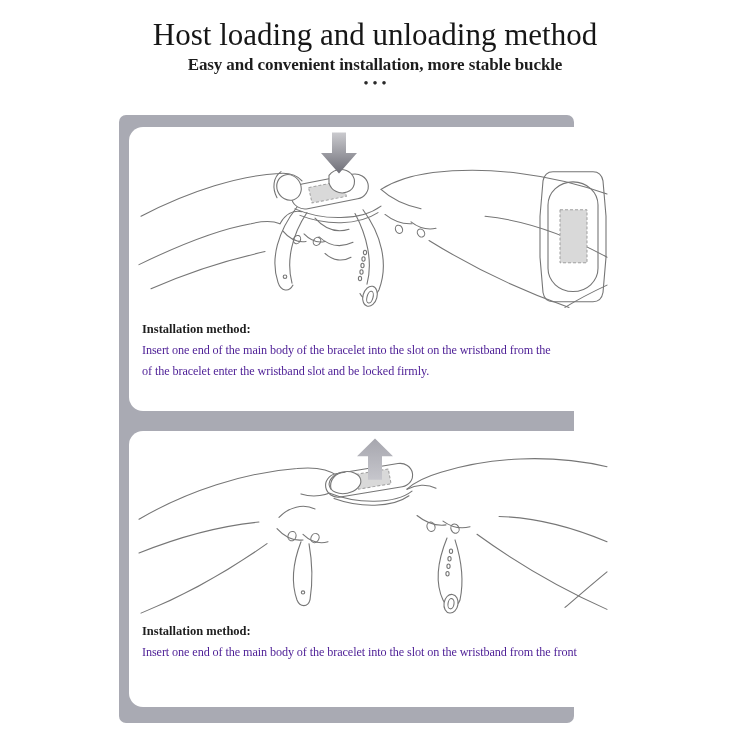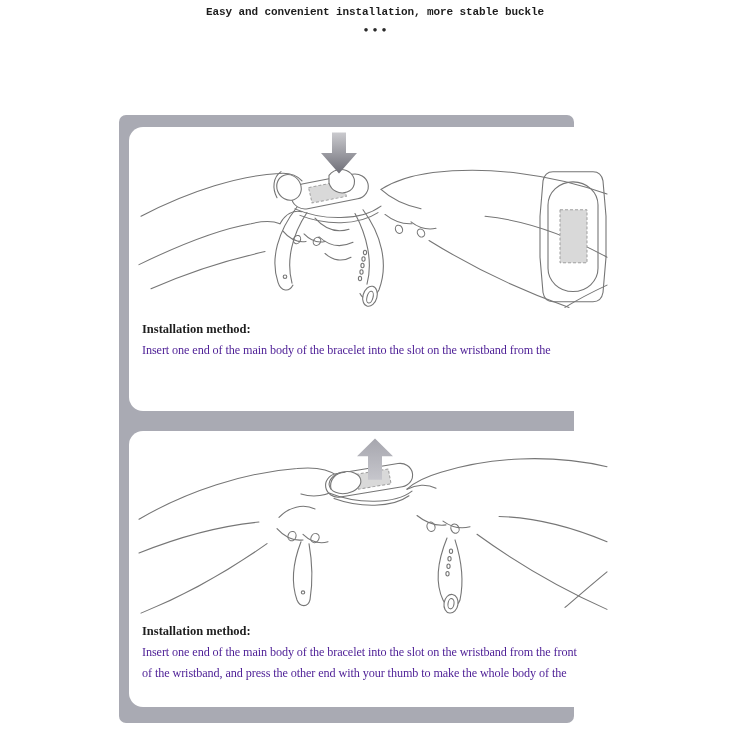--- a/index.html
+++ b/index.html
@@ -6,23 +6,22 @@
   body{
     width:750px;height:750px;background:#ffffff;position:relative;overflow:hidden;
     font-family:"Liberation Serif","DejaVu Serif",serif;
   }
   .header{position:absolute;top:0;left:0;width:750px;text-align:center;}
   .page-title{
     margin-top:17px;font-size:31px;line-height:36px;color:#161616;
     font-family:"Liberation Serif","DejaVu Serif",serif;font-weight:400;
   }
   .page-subtitle{
-    margin-top:4px;font-size:11px;line-height:16px;color:#1d1d1d;font-weight:bold;
+    margin-top:4px;font-size:17px;line-height:16px;color:#1d1d1d;font-weight:bold;
     letter-spacing:-0.1px;
-    font-family:Liberation Mono, monospace;
   }
   .dots{margin-top:2px;font-size:13px;color:#2a2a2a;font-weight:bold;letter-spacing:4.5px;text-indent:4.5px;}
   .panel{
     position:absolute;left:119px;top:115px;width:455px;height:608px;
     background:#a9aab3;border-radius:7px;box-sizing:border-box;
     padding:12px 10px 16px 10px;display:flex;flex-direction:column;gap:20px;
   }
   .card{
     background:#ffffff;border-radius:14px;width:489px;box-sizing:border-box;
     overflow:hidden;
@@ -38,20 +37,21 @@
     font-size:12.2px;color:#4c1d95;line-height:21px;white-space:nowrap;letter-spacing:-0.1px;
   }
   svg .ln{fill:none;stroke:#767676;stroke-width:1.1;stroke-linecap:round;stroke-linejoin:round;}
   svg .fillw{fill:#ffffff;stroke:#767676;stroke-width:1.1;}
   svg .screen{fill:#d9d9d9;stroke:#9b9b9b;stroke-width:1;stroke-dasharray:3 2;}
 </style>
 </head>
 <body>
 
 <div class="header">
+  <div class="page-title">Host loading and unloading method</div>
   <div class="page-subtitle">Easy and convenient installation, more stable buckle</div>
   <div class="dots">•••</div>
 </div>
 
 <div class="panel">
 
   <div class="card card-1">
     <svg class="illus" width="489" height="186" viewBox="0 0 489 200" preserveAspectRatio="none">
       <defs>
         <linearGradient id="gDown" x1="0" y1="0" x2="0" y2="1">
@@ -116,20 +116,21 @@
       <g>
         <path class="ln" d="M424,48 L464,48 C470,48 473,52 474,58 L477,96 L477,140 L474,178 C473,184 470,188 464,188 L424,188 C418,188 415,184 414,178 L411,140 L411,96 L414,58 C415,52 418,48 424,48 Z"></path>
         <rect class="ln" x="419" y="59" width="50" height="118" rx="25"></rect>
         <rect class="screen" x="431" y="89" width="27" height="57" stroke-dasharray="2.5 2"></rect>
       </g>
     </svg>
 
     <div class="card-text">
       <div class="card-heading">Installation method:</div>
       <div class="body-line">Insert one end of the main body of the bracelet into the slot on the wristband from the</div>
+      <div class="body-line">of the bracelet enter the wristband slot and be locked firmly.</div>
     </div>
   </div>
 
   <div class="card card-2">
     <svg class="illus" width="489" height="184" viewBox="0 0 489 196" preserveAspectRatio="none">
       <defs>
         <linearGradient id="gUp" x1="0" y1="0" x2="0" y2="1">
           <stop offset="0" stop-color="#a6a6ae"></stop>
             <stop offset="1" stop-color="#c6c6cc"></stop>
         </linearGradient>
@@ -179,17 +180,16 @@
       <path class="ln" d="M205,72 C 231,82 263,82 280,69"></path>
       <ellipse class="fillw" cx="216" cy="55" rx="16" ry="11.5" transform="rotate(-12 216 55)"></ellipse>
       <path class="ln" d="M202,62 C 200,52 206,45 216,44"></path>
 
       <path d="M246,8 L264,27 L253,27 L253,52 L239,52 L239,27 L228,27 Z" fill="url(#gUp)"></path>
     </svg>
 
     <div class="card-text">
       <div class="card-heading">Installation method:</div>
       <div class="body-line">Insert one end of the main body of the bracelet into the slot on the wristband from the front</div>
-      <div class="body-line">of the wristband, and press the other end with your thumb to make the whole body of the</div>
     </div>
   </div>
 
 </div>
 
 </body></html>

